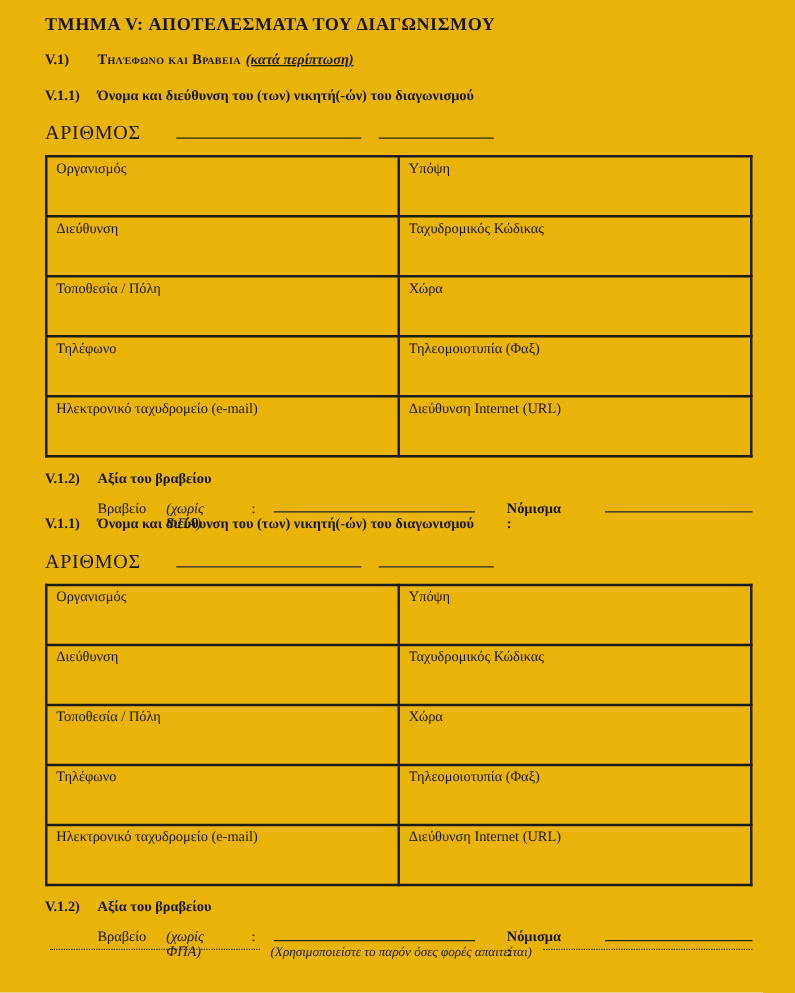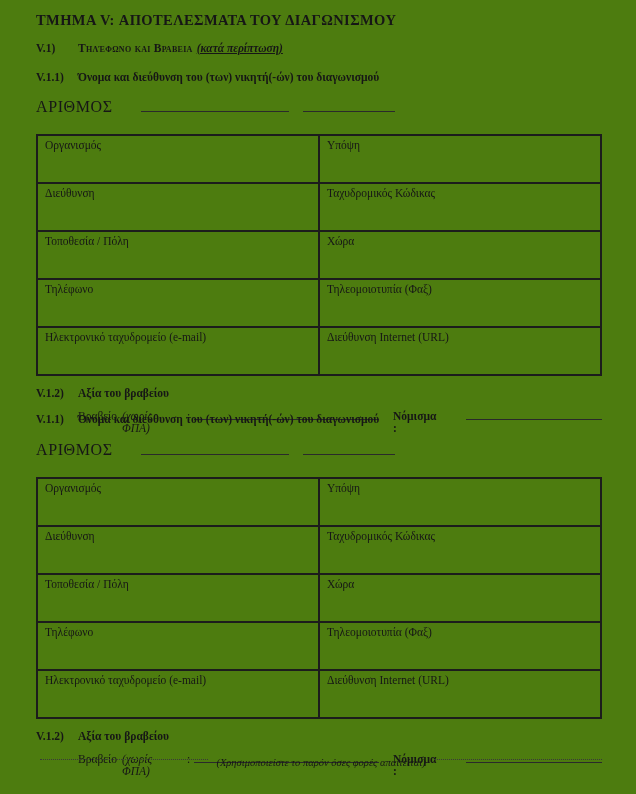--- a/index.html
+++ b/index.html
@@ -1,19 +1,19 @@
 <!DOCTYPE html>
 <html><head>
 <meta charset="utf-8">
 <style>
   html,body{margin:0;padding:0;background:#e8e8e8;}
   .doc{
     position:relative;
     width:636px;height:794px;
-    background:#4d7c0f;
+    background:#eab308;
     font-family:"Liberation Serif","DejaVu Serif",serif;
     color:#161616;
     overflow:hidden;
     margin:0 auto;
   }
   .abs{position:absolute;left:36px;right:34px;}
 
   .page-title{
     font-size:14.5px;font-weight:bold;letter-spacing:.4px;
   }
@@ -24,34 +24,34 @@
   .note-italic{font-style:italic;font-weight:bold;margin-left:4px;text-decoration:underline;}
 
   .arithmos-line{display:flex;align-items:baseline;font-size:16px;letter-spacing:.6px;}
   .arithmos-line .lbl{margin-right:28px;}
   .blank{display:inline-block;border-bottom:1.6px solid #2a2a2a;height:11px;}
   .blank.b1{width:148px;margin-right:14px;}
   .blank.b2{width:92px;}
 
   table.winner{
     border-collapse:collapse;width:100%;table-layout:fixed;
-    margin-top:18px;
+    margin-top:8px;
   }
   table.winner td{
     border:2px solid #1c1c1c;
     vertical-align:top;
     font-size:11.5px;
     padding:3px 7px;
     height:40px;
   }
 
   .prize-heading{margin-top:11px;}
   .prize-line{
     display:flex;align-items:baseline;
-    font-size:11.5px;margin-top:9px;padding-left:42px;
+    font-size:11.5px;margin-top:9px;padding-left:42px;gap:11px;
   }
   .prize-line .it{font-style:italic;margin:0 3px 0 5px;}
   .prize-line .colon{margin:0 4px 0 2px;}
   .prize-blank{display:inline-block;border-bottom:1.4px solid #2a2a2a;height:11px;width:188px;}
   .currency-lbl{margin-left:14px;margin-right:0;font-weight:bold;}
   .currency-blank{display:inline-block;border-bottom:1.4px solid #2a2a2a;height:11px;width:138px;margin-left:24px;}
 
   .footer-line{
     display:flex;align-items:center;font-size:10.5px;
   }

